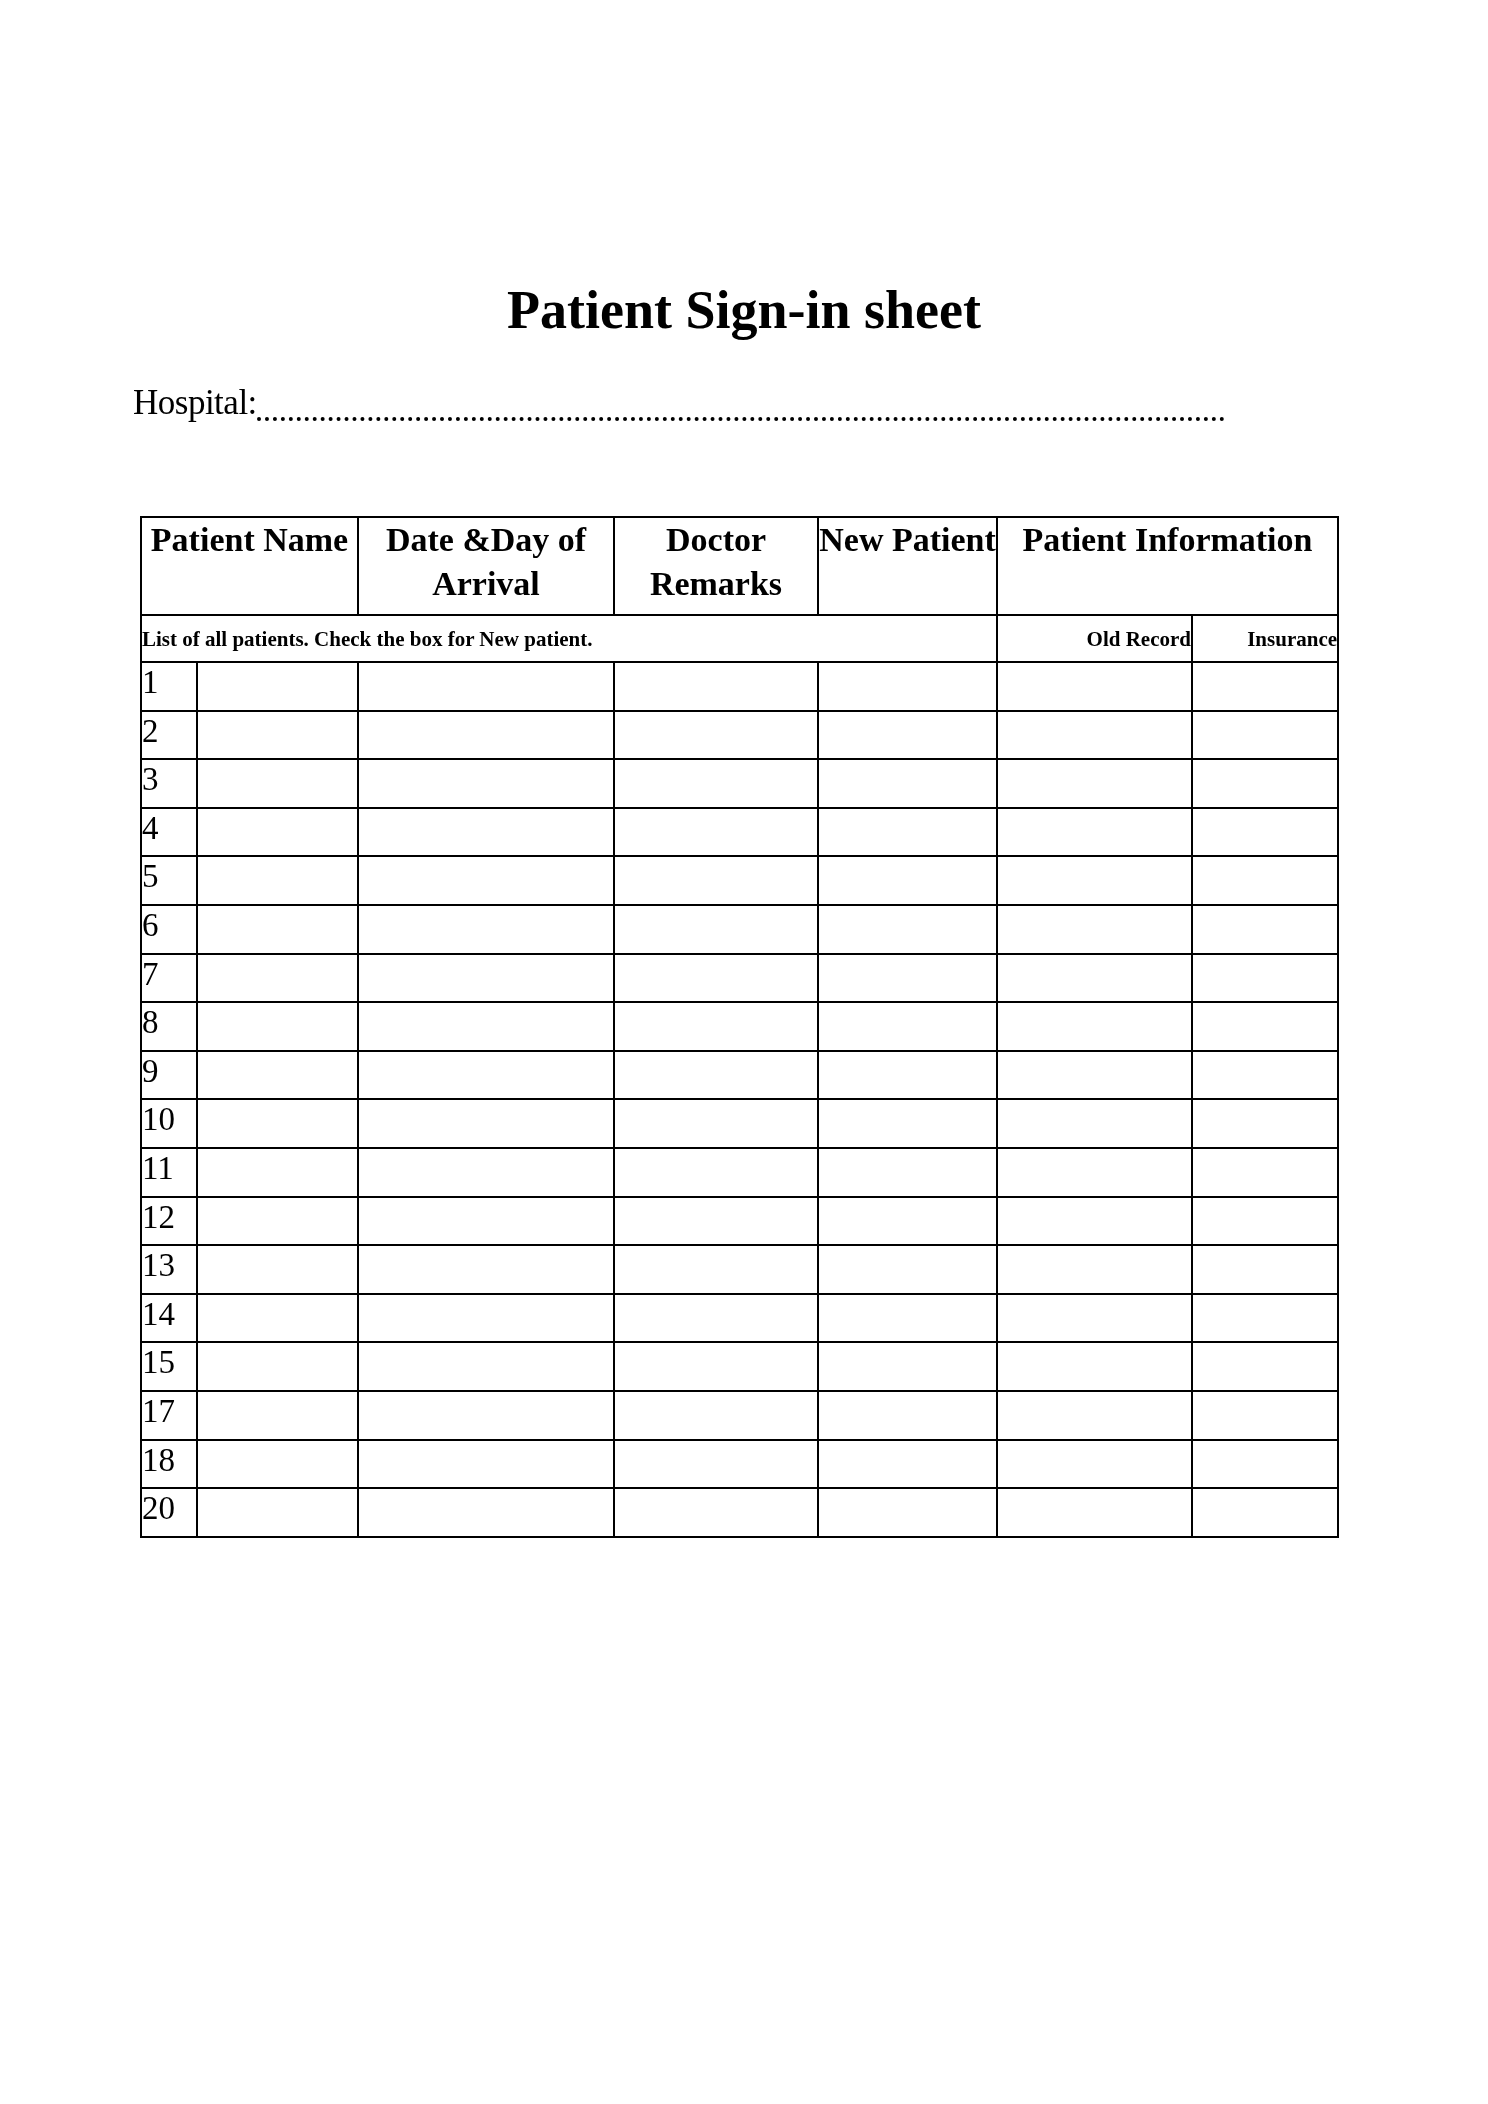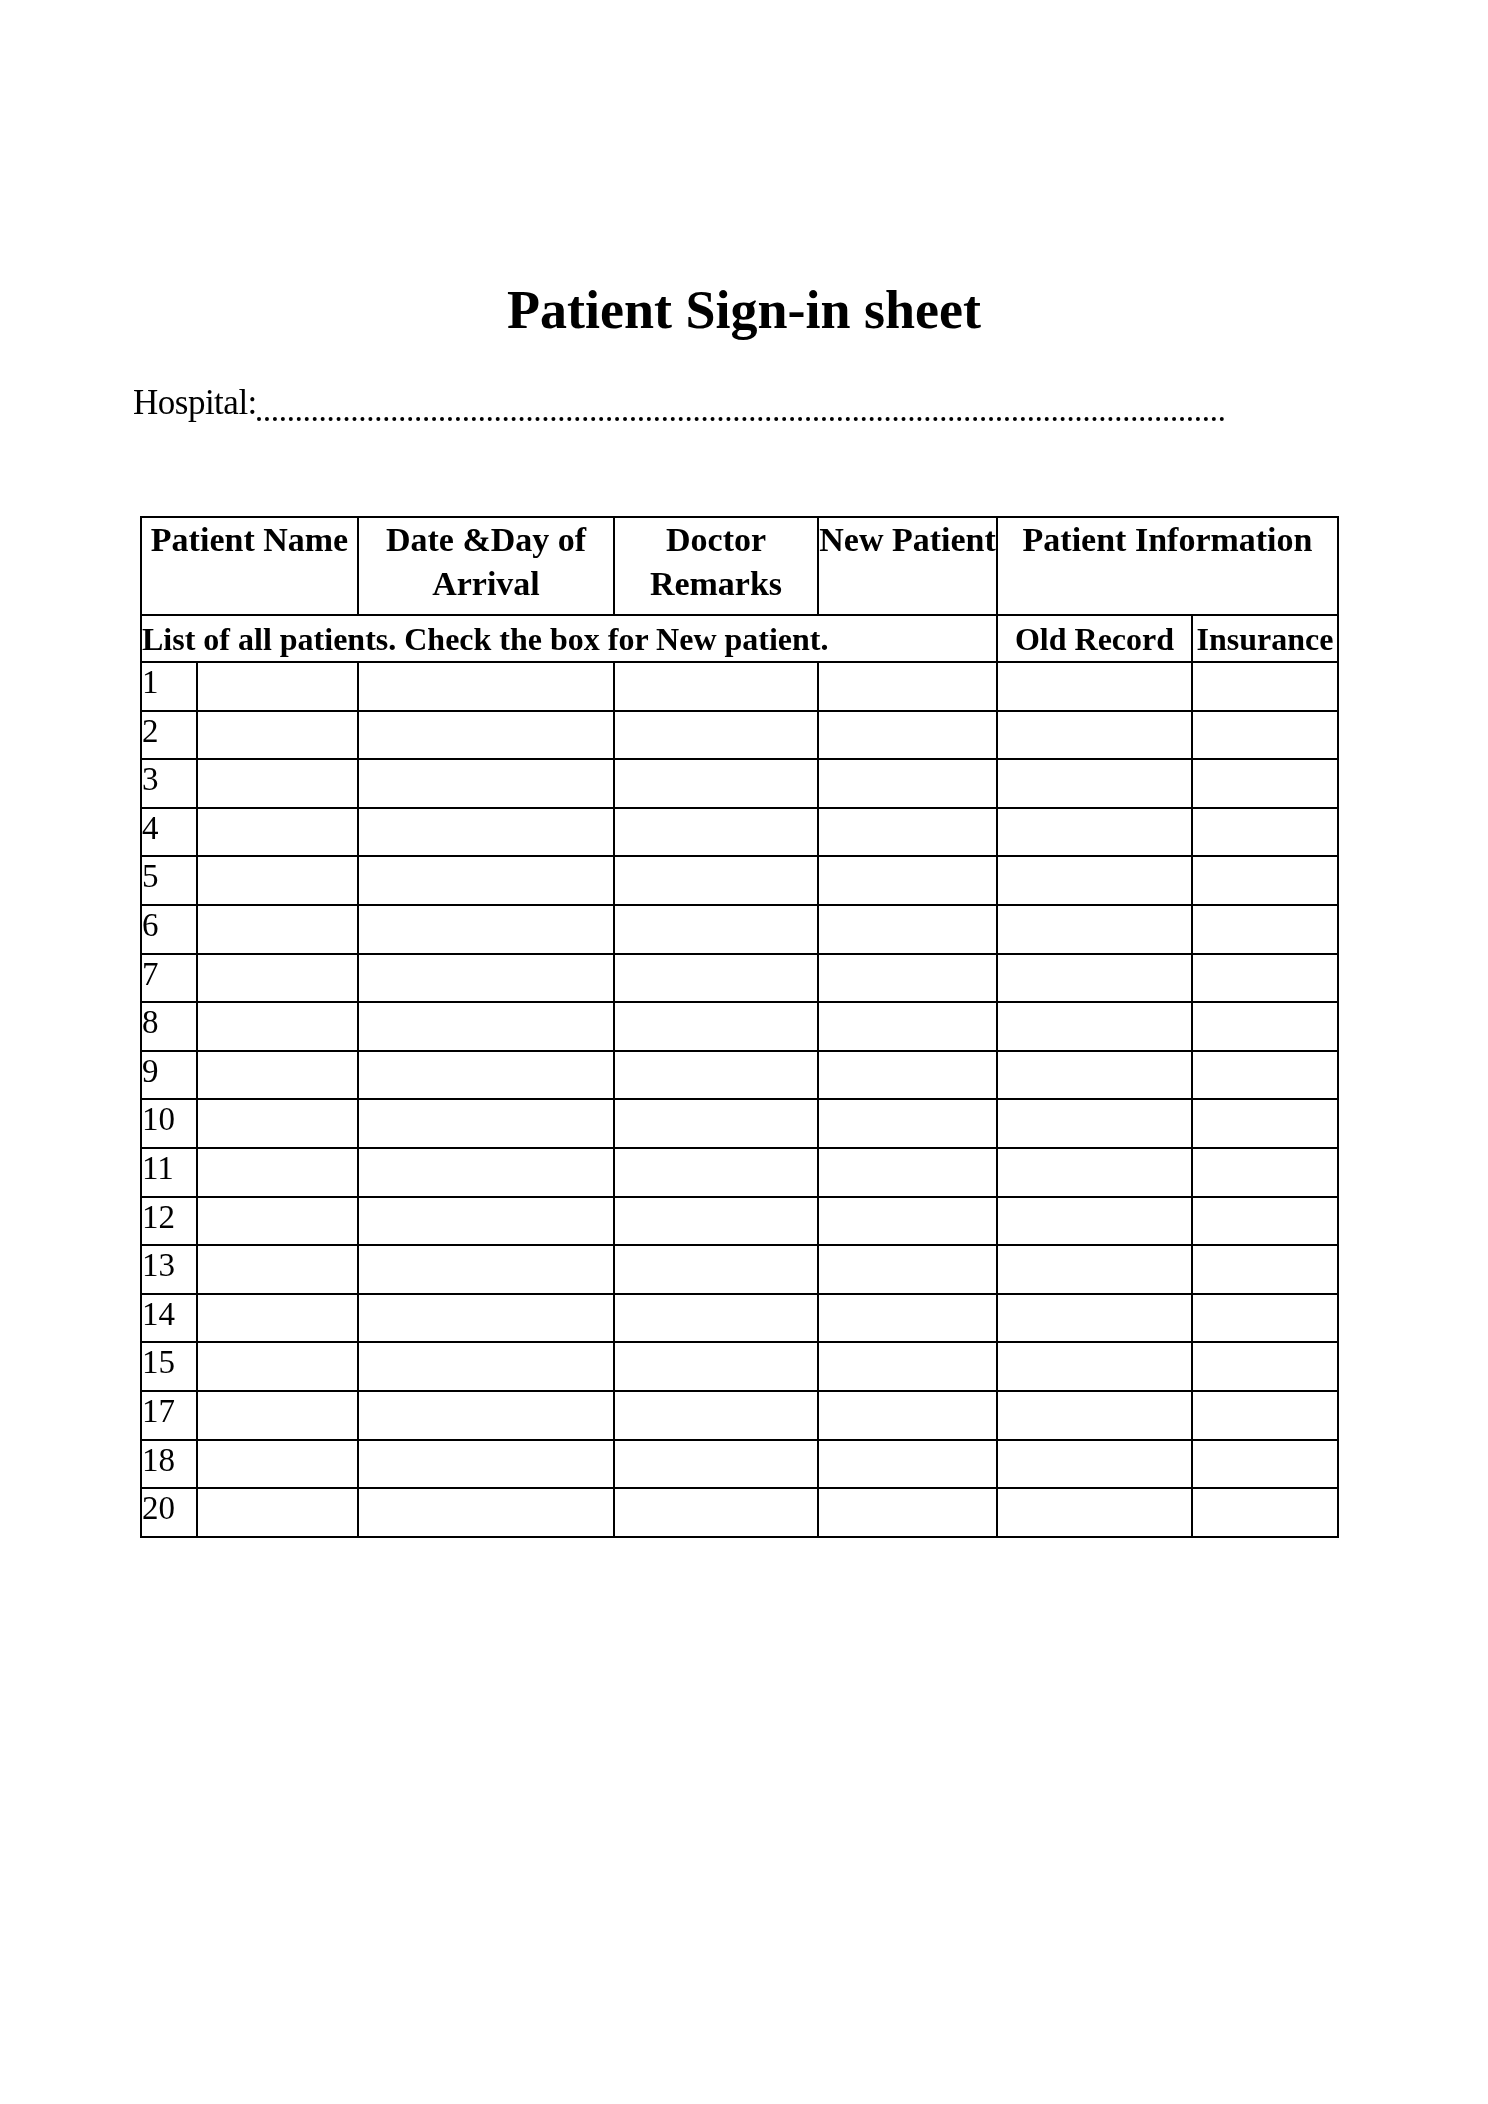--- a/index.html
+++ b/index.html
@@ -58,30 +58,30 @@
     font-size:34px;
     font-weight:bold;
     line-height:44px;
     text-align:center;
     letter-spacing:0px;
   }
   .th-line{display:block;}
   tr.subheader-row td{
     height:45px;
     vertical-align:middle;
-    font-size:32px;
+    font-size:21px;
     font-weight:bold;
     line-height:34px;
   }
   td.instruction-cell{
     text-align:left;
     padding-left:12px;
   }
   td.subcol{
-    text-align:center;
+    text-align:right;
   }
   tr.data-row td{
     height:46.6px;
   }
   td.num-cell{
     vertical-align:top;
     font-size:33px;
     line-height:38px;
     padding-left:13px;
     padding-top:1px;

